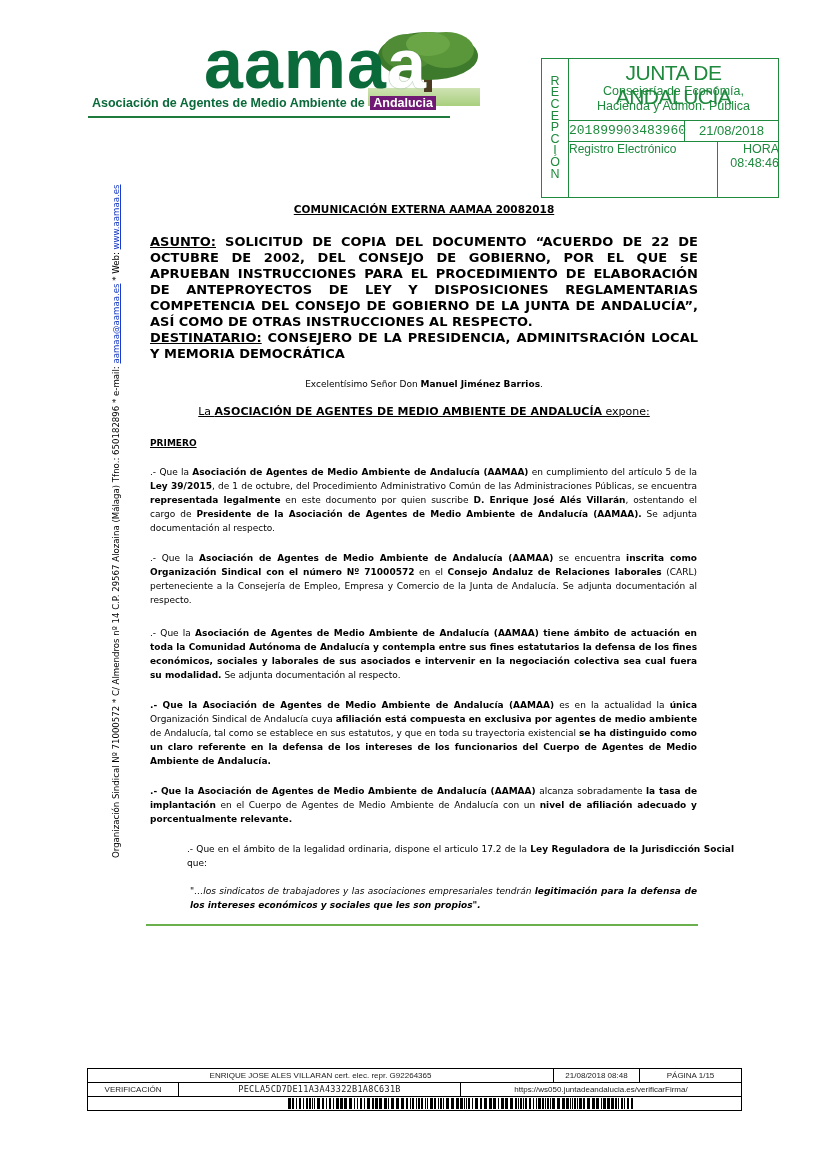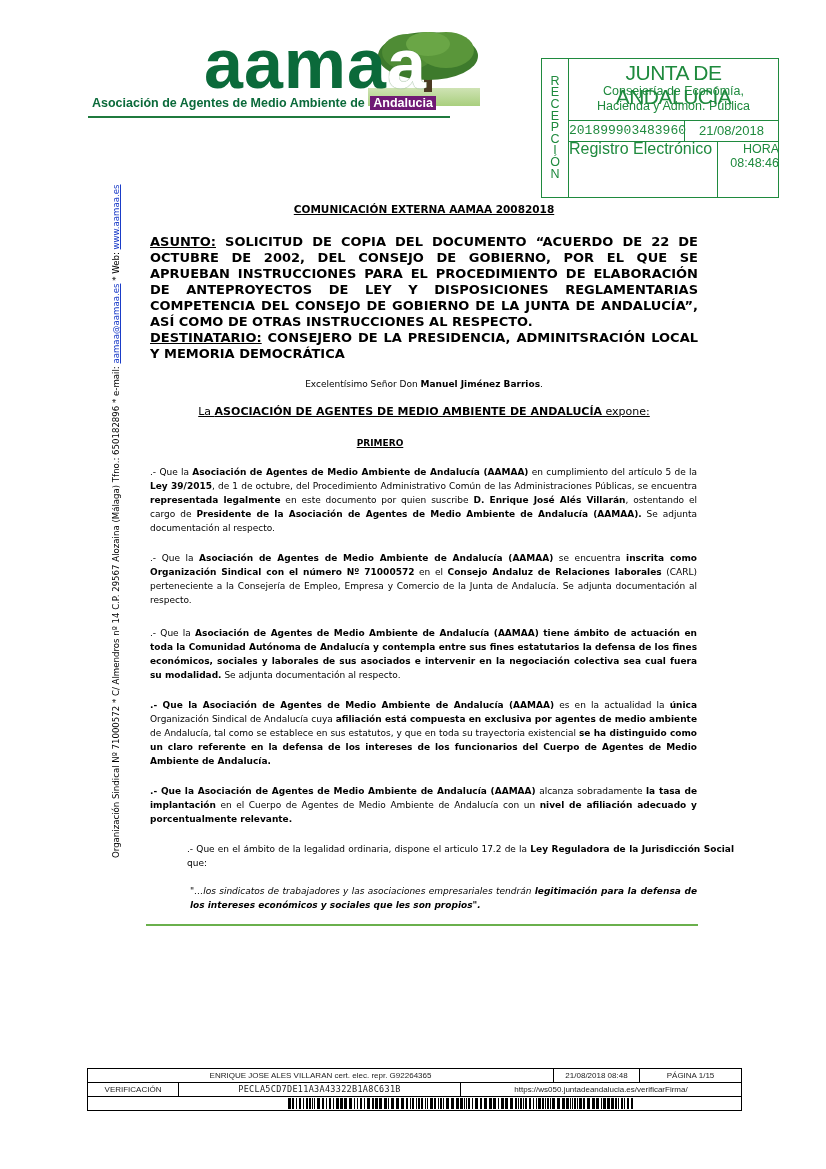--- a/index.html
+++ b/index.html
@@ -16,40 +16,40 @@
   #logo-rule { left:0; top:86px; width:362px; height:2px; background:#1f7a3e; }
 
   
   #stamp { left:541px; top:58px; width:236px; height:138px; border:1px solid #1f8a3e; color:#1f8a3e; font-family:"Liberation Sans", sans-serif; }
   #stamp-vert { left:0; top:0; width:26px; height:138px; border-right:1px solid #1f8a3e; display:flex; flex-direction:column; align-items:center; justify-content:center; font-size:12.5px; line-height:11.6px; }
   #stamp-title { left:27px; top:2px; width:209px; text-align:center; font-size:21px; line-height:24px; letter-spacing:-0.5px; }
   #stamp-dept { left:27px; top:25px; width:209px; text-align:center; font-size:12.5px; line-height:15px; }
   #stamp-row { left:27px; top:61px; width:209px; height:20px; border-top:1px solid #1f8a3e; border-bottom:1px solid #1f8a3e; display:flex; font-size:13px; line-height:20px; }
   #stamp-num { width:115px; text-align:center; border-right:1px solid #1f8a3e;font-family:Liberation Mono, monospace; }
   #stamp-date { flex:1; text-align:center; }
-  #stamp-reg { left:27px; top:82px; font-size:16px; line-height:16px; }
+  #stamp-reg { left:27px; top:82px; font-size:12px; line-height:16px; }
   #stamp-hora { left:175px; top:82px; width:61px; height:56px; border-left:1px solid #1f8a3e; text-align:right; font-size:12.5px; line-height:14px; padding-top:1px; }
 
   
   #side { left:111px; top:858px; width:680px; transform-origin:0 0; transform:rotate(-90deg); font-family:"DejaVu Sans", sans-serif; font-size:8.6px; white-space:nowrap; color:#000; }
   #side .link { color:#1a3cc8; text-decoration:underline; }
 
   
   .doc { font-family:"DejaVu Sans", sans-serif; font-size:9px; line-height:14px; color:#000; }
   .just { text-align:justify; text-align-last:left; }
   .caps { font-size:13px; line-height:16px; font-weight:bold; }
   .u { text-decoration:underline; }
   b { font-weight:bold; }
 
   #title { left:150px; top:202px; width:548px; text-align:center; font-size:10.5px; font-weight:bold; }
   #asunto { left:150px; top:234px; width:548px; }
   #dest { left:150px; top:330px; width:548px; }
   #excmo { left:150px; top:377px; width:548px; text-align:center; padding-left:0; }
   #expone { left:150px; top:405px; width:548px; text-align:center; font-size:11px; }
-  #primero { left:150px; top:436px; width:460px; text-align:center; font-weight:bold;text-decoration:underline; }
+  #primero { left:150px; top:436px; width:460px; text-align:left; font-weight:bold;text-decoration:underline; }
 
   .para { left:150px; width:547px; }
   #p1 { top:465px; }
   #p2 { top:551px; }
   #p3 { top:626px; }
   #p4 { top:698px; }
   #p5 { top:784px; }
   #p6 { top:842px;margin-left:37px; }
   #quote { left:190px; top:884px; width:507px; font-style:italic; }
 

